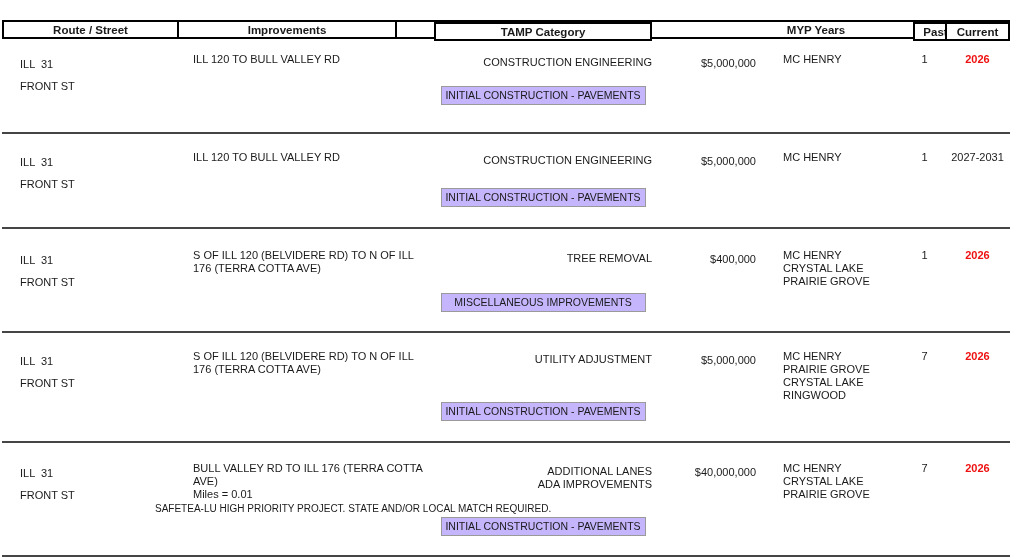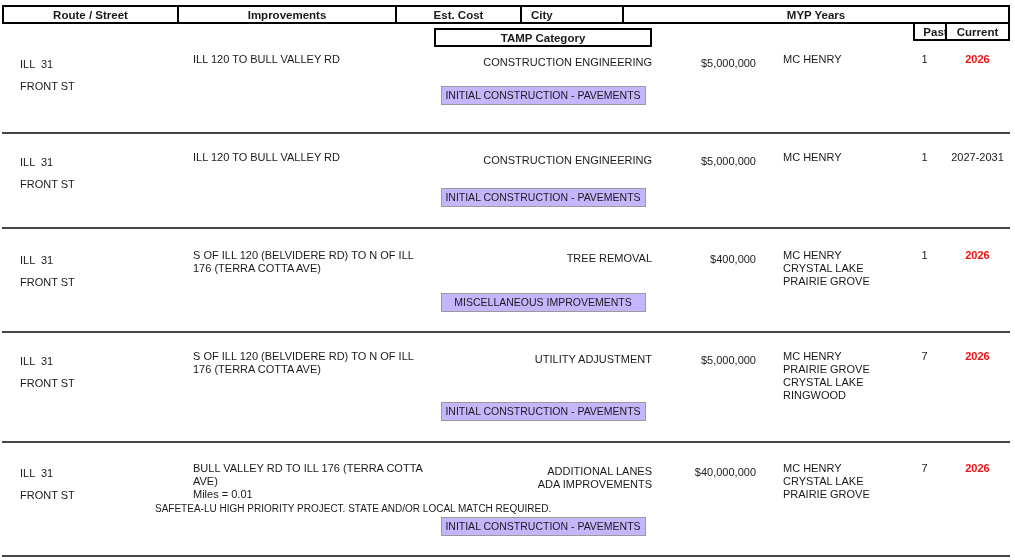--- a/index.html
+++ b/index.html
@@ -2,39 +2,39 @@
 <html><head>
 <meta charset="utf-8">
 <style>
   html,body{margin:0;padding:0;background:#ffffff;}
   .page{
     position:relative;width:1015px;height:560px;background:#ffffff;overflow:hidden;
     font-family:"Liberation Sans","DejaVu Sans",sans-serif;color:#1a1a1a;font-size:11px;
   }
   
   .thead{
-    position:absolute;left:2px;top:5px;width:1008px;height:19px;
+    position:absolute;left:2px;top:20px;width:1008px;height:19px;
     box-sizing:border-box;border:2px solid #000;display:flex;
     font-weight:bold;font-size:11.5px;background:#fff;align-items:center;
   }
   .hcell{
     box-sizing:border-box;height:100%;display:flex;align-items:center;justify-content:center;
     border-right:2px solid #000;overflow:hidden;
   }
   .h-route{width:175px}
   .h-loc{width:258px}
   .h-impr{width:218px}
   .h-cost{width:125px}
   .h-city{width:102px;justify-content:flex-start;padding-left:9px}
   .h-myp{flex:1;border-right:none}
   .subbox{
     position:absolute;box-sizing:border-box;border:2px solid #000;background:#fff;
     display:flex;align-items:center;justify-content:center;font-weight:bold;font-size:11.5px;
   }
-  .tamp-head{left:434px;top:28px;width:218px;height:19px}
+  .tamp-head{left:434px;top:22px;width:218px;height:19px}
   .past-head{left:913px;top:22px;width:45px;height:19px}
   .current-head{left:945px;top:22px;width:65px;height:19px}
   
   .divider{position:absolute;left:2px;width:1008px;height:2px;background:#454545}
   .d1{top:132px}.d2{top:227px}.d3{top:331px}.d4{top:441px}.d5{top:555px}
   
   .row{position:absolute;left:0;width:1015px}
   .r1{top:53px}.r2{top:151px}.r3{top:249px}.r4{top:350px}.r5{top:462px}
   .cell{position:absolute;top:0;line-height:13px;white-space:pre-wrap}
   .route{left:20px;width:170px;line-height:22px}

